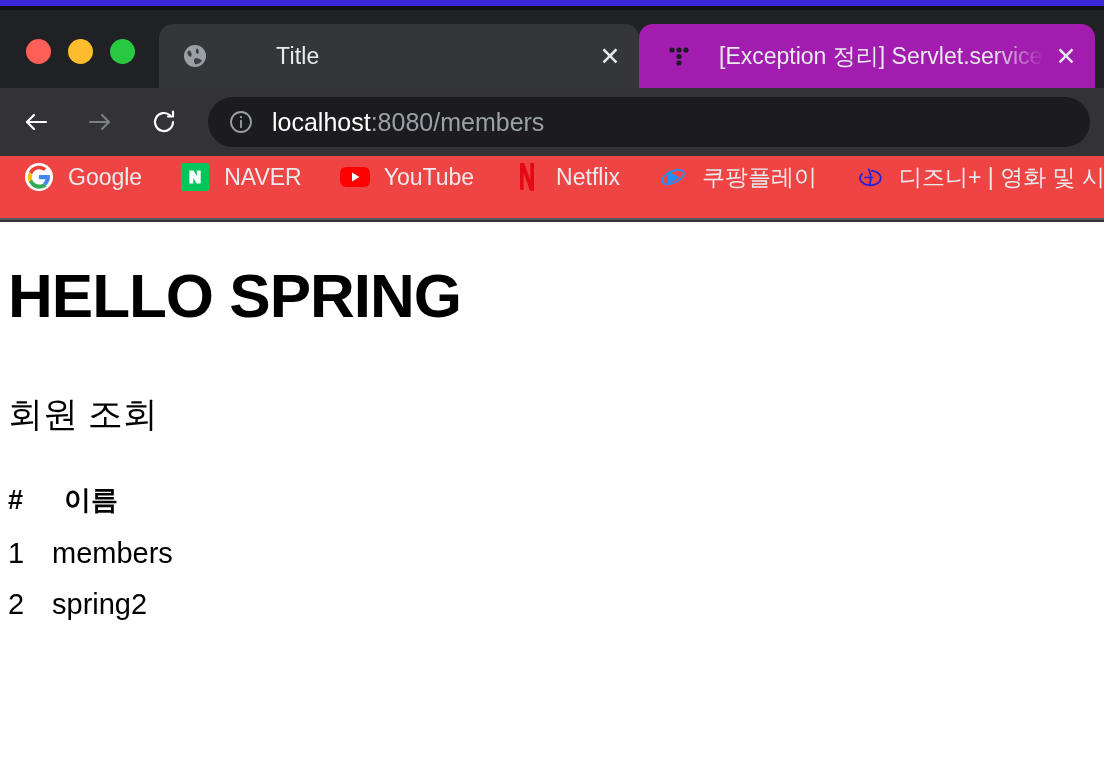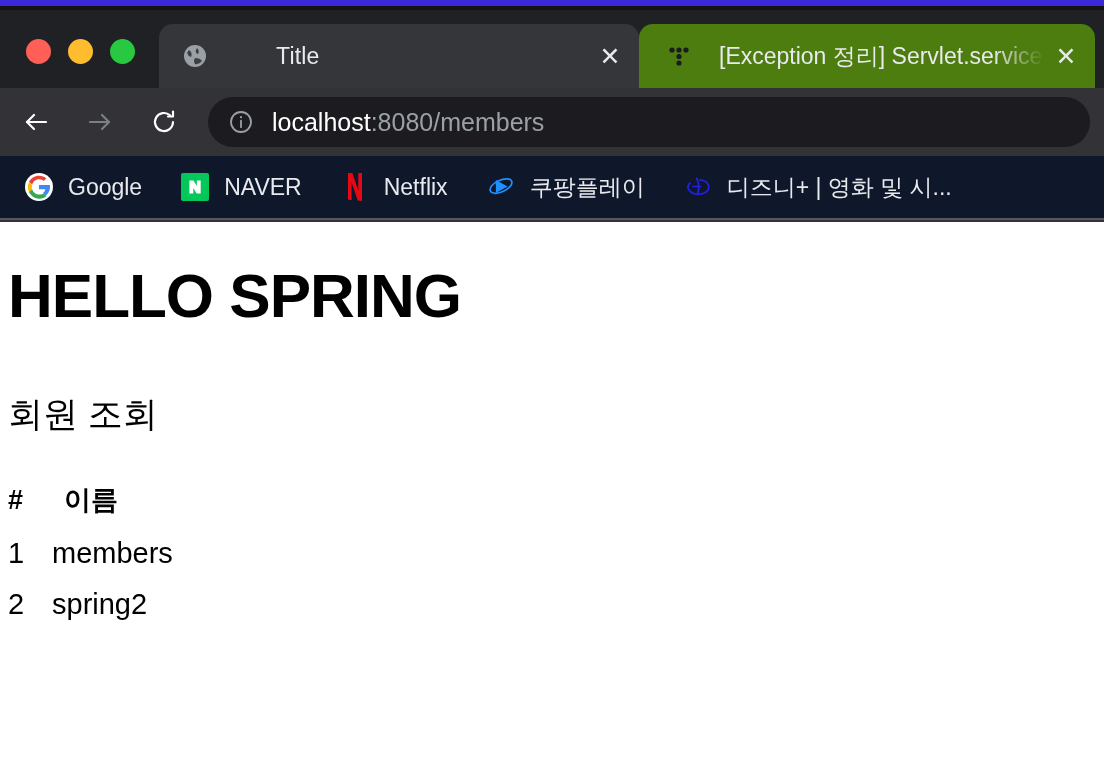--- a/index.html
+++ b/index.html
@@ -45,21 +45,21 @@
     position: relative;
     padding: 0 14px 0 22px;
   }
   #tab-active {
     background: #35363a;
     width: 480px;
     margin-left: 24px;
     gap: 41px;
   }
   #tab-inactive {
-    background: #4d7c0f;
+    background: #a21caf;
     width: 456px;
     padding-left: 26px;
   }
   .tab-favicon {
     width: 28px; height: 28px;
     flex: 0 0 28px;
     display: flex; align-items: center; justify-content: center;
   }
   .tab-title {
     color: #e8eaed;
@@ -107,22 +107,22 @@
     margin-left: 4px;
   }
   #omnibox-info { width: 26px; height: 26px; flex: 0 0 26px; margin-right: 18px; }
   .url-text { font-size: 25px; white-space: nowrap; }
   .url-host { color: #ffffff; }
   .url-path { color: #9aa0a6; }
 
   
   #bookmarks-bar {
     height: 62px;
-    background: #0f172a;
-    display: flex; align-items: center;
+    background: #ef4444;
+    display: flex; align-items: flex-start;
     padding-left: 12px;
     overflow: hidden;
   }
   .bookmark {
     display: flex; align-items: center;
     flex: 0 0 auto;
     padding: 6px 12px;
     margin-right: 14px;
   }
   .bm-icon {
@@ -270,20 +270,29 @@
     <div class="bookmark" id="bm-naver">
       <span class="bm-icon">
         <svg width="28" height="28" viewBox="0 0 28 28">
           <rect width="28" height="28" rx="2" fill="#03c75a"></rect>
           <path d="M8.4 20.5V7.5h4.1l3.3 5.6V7.5h3.9v13h-4.1l-3.3-5.6v5.6z" fill="#ffffff"></path>
         </svg>
       </span>
       <span class="bm-label">NAVER</span>
     </div>
 
+    <div class="bookmark" id="bm-youtube">
+      <span class="bm-icon">
+        <svg width="30" height="22" viewBox="0 0 30 22">
+          <rect x="0" y="1" width="30" height="20" rx="6" fill="#ff0000"></rect>
+          <path d="M12 6.5 L19.5 11 L12 15.5 Z" fill="#ffffff"></path>
+        </svg>
+      </span>
+      <span class="bm-label">YouTube</span>
+    </div>
 
     <div class="bookmark" id="bm-netflix">
       <span class="bm-icon">
         <svg width="20" height="30" viewBox="0 0 20 30">
           <path d="M3 1h4.3l6 17.6V1H17v28l-4.2-.6L6.6 10.6V28.2L3 27.6z" fill="#e50914"></path>
         </svg>
       </span>
       <span class="bm-label">Netflix</span>
     </div>
 

